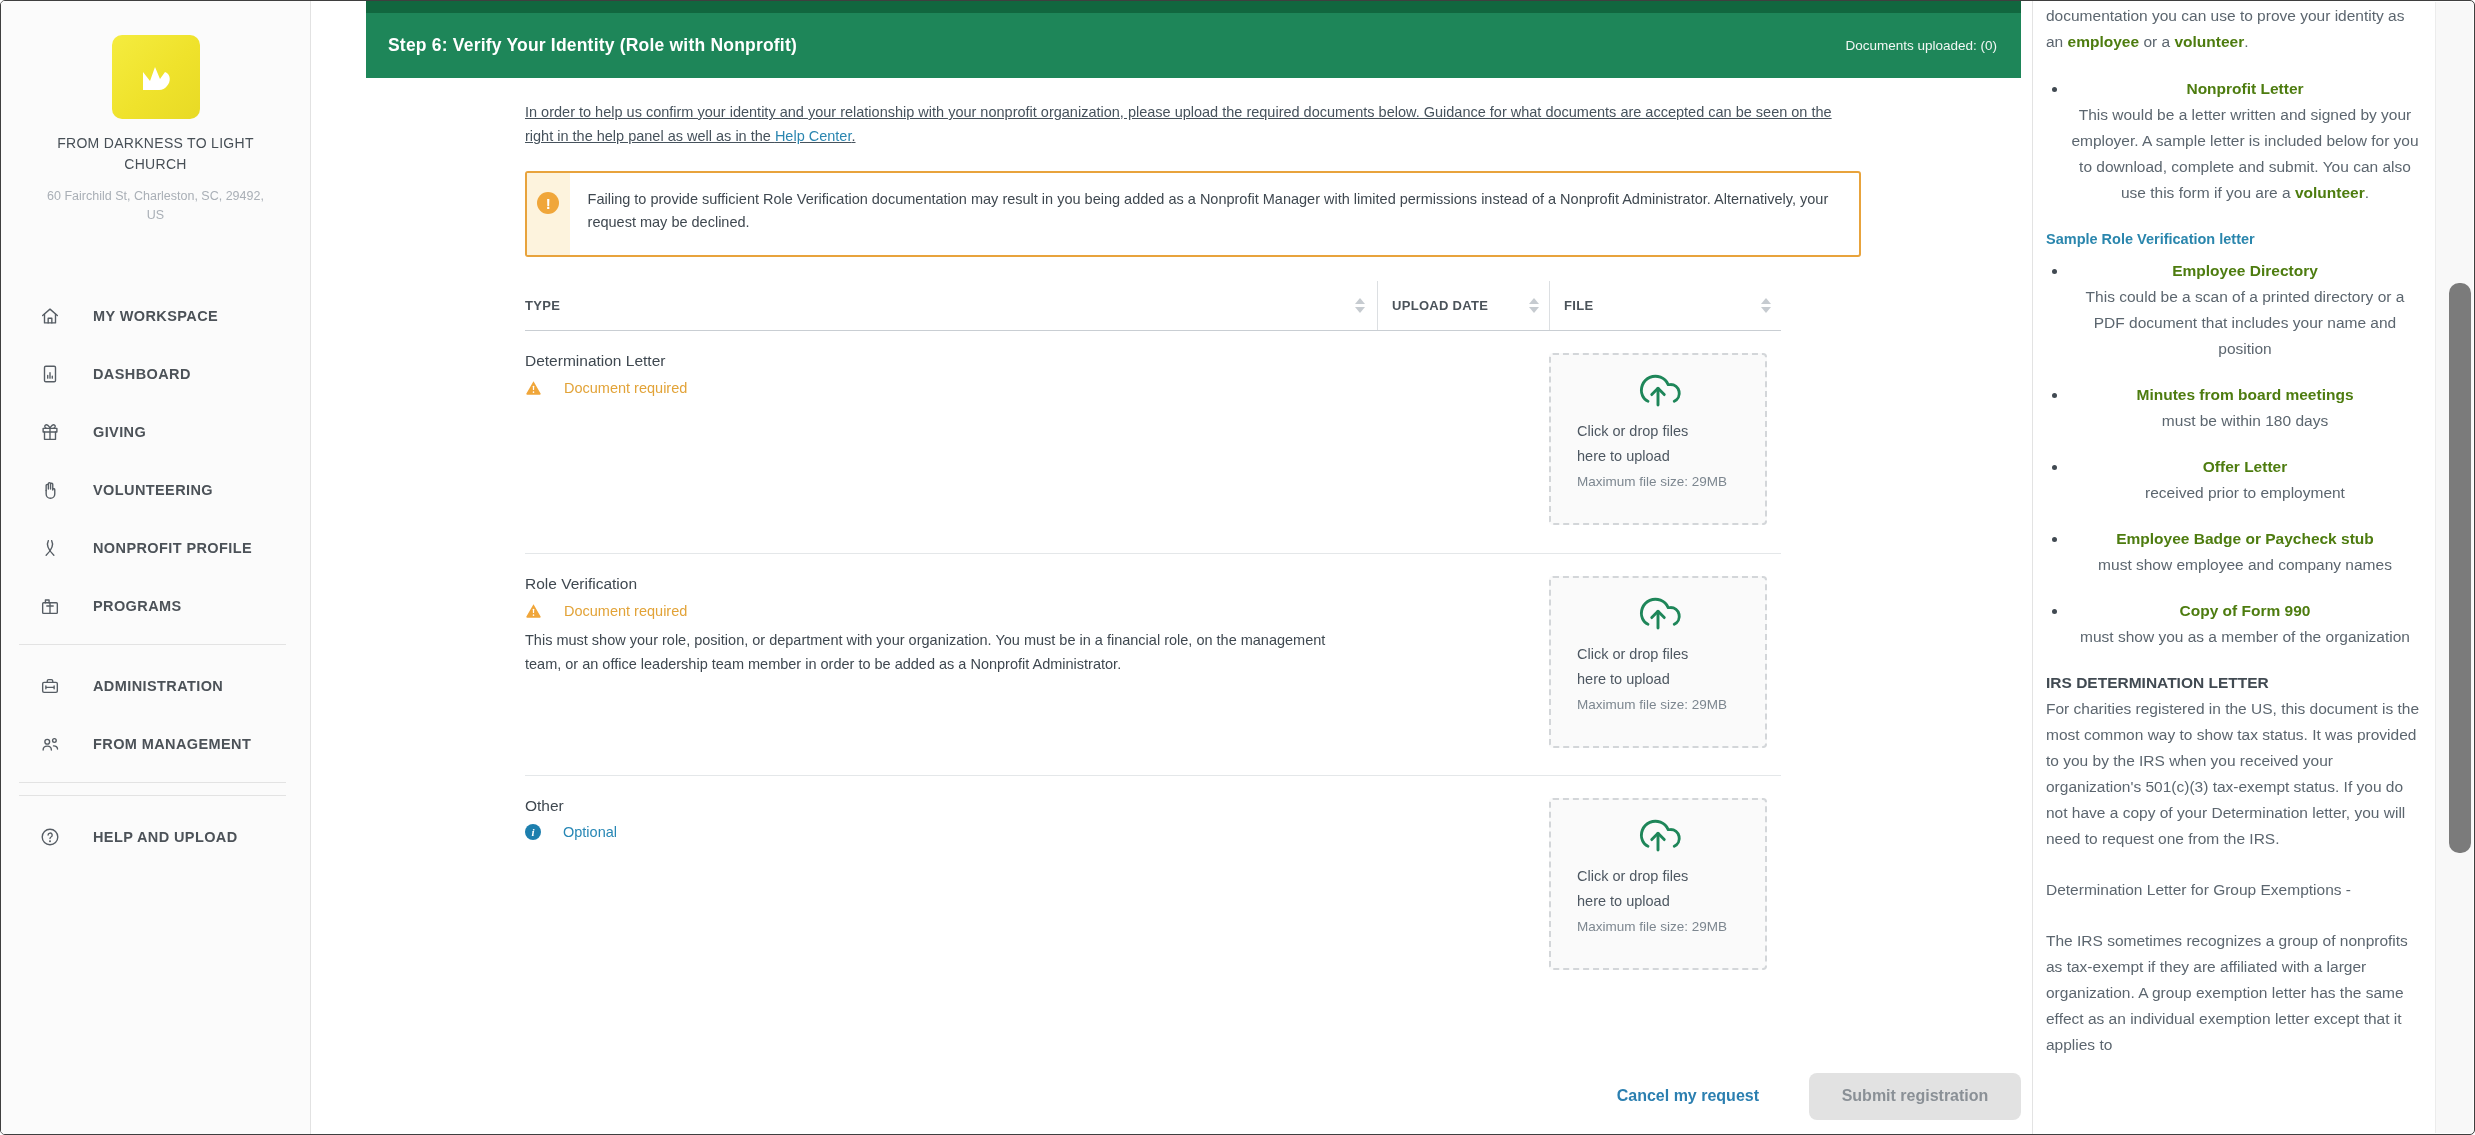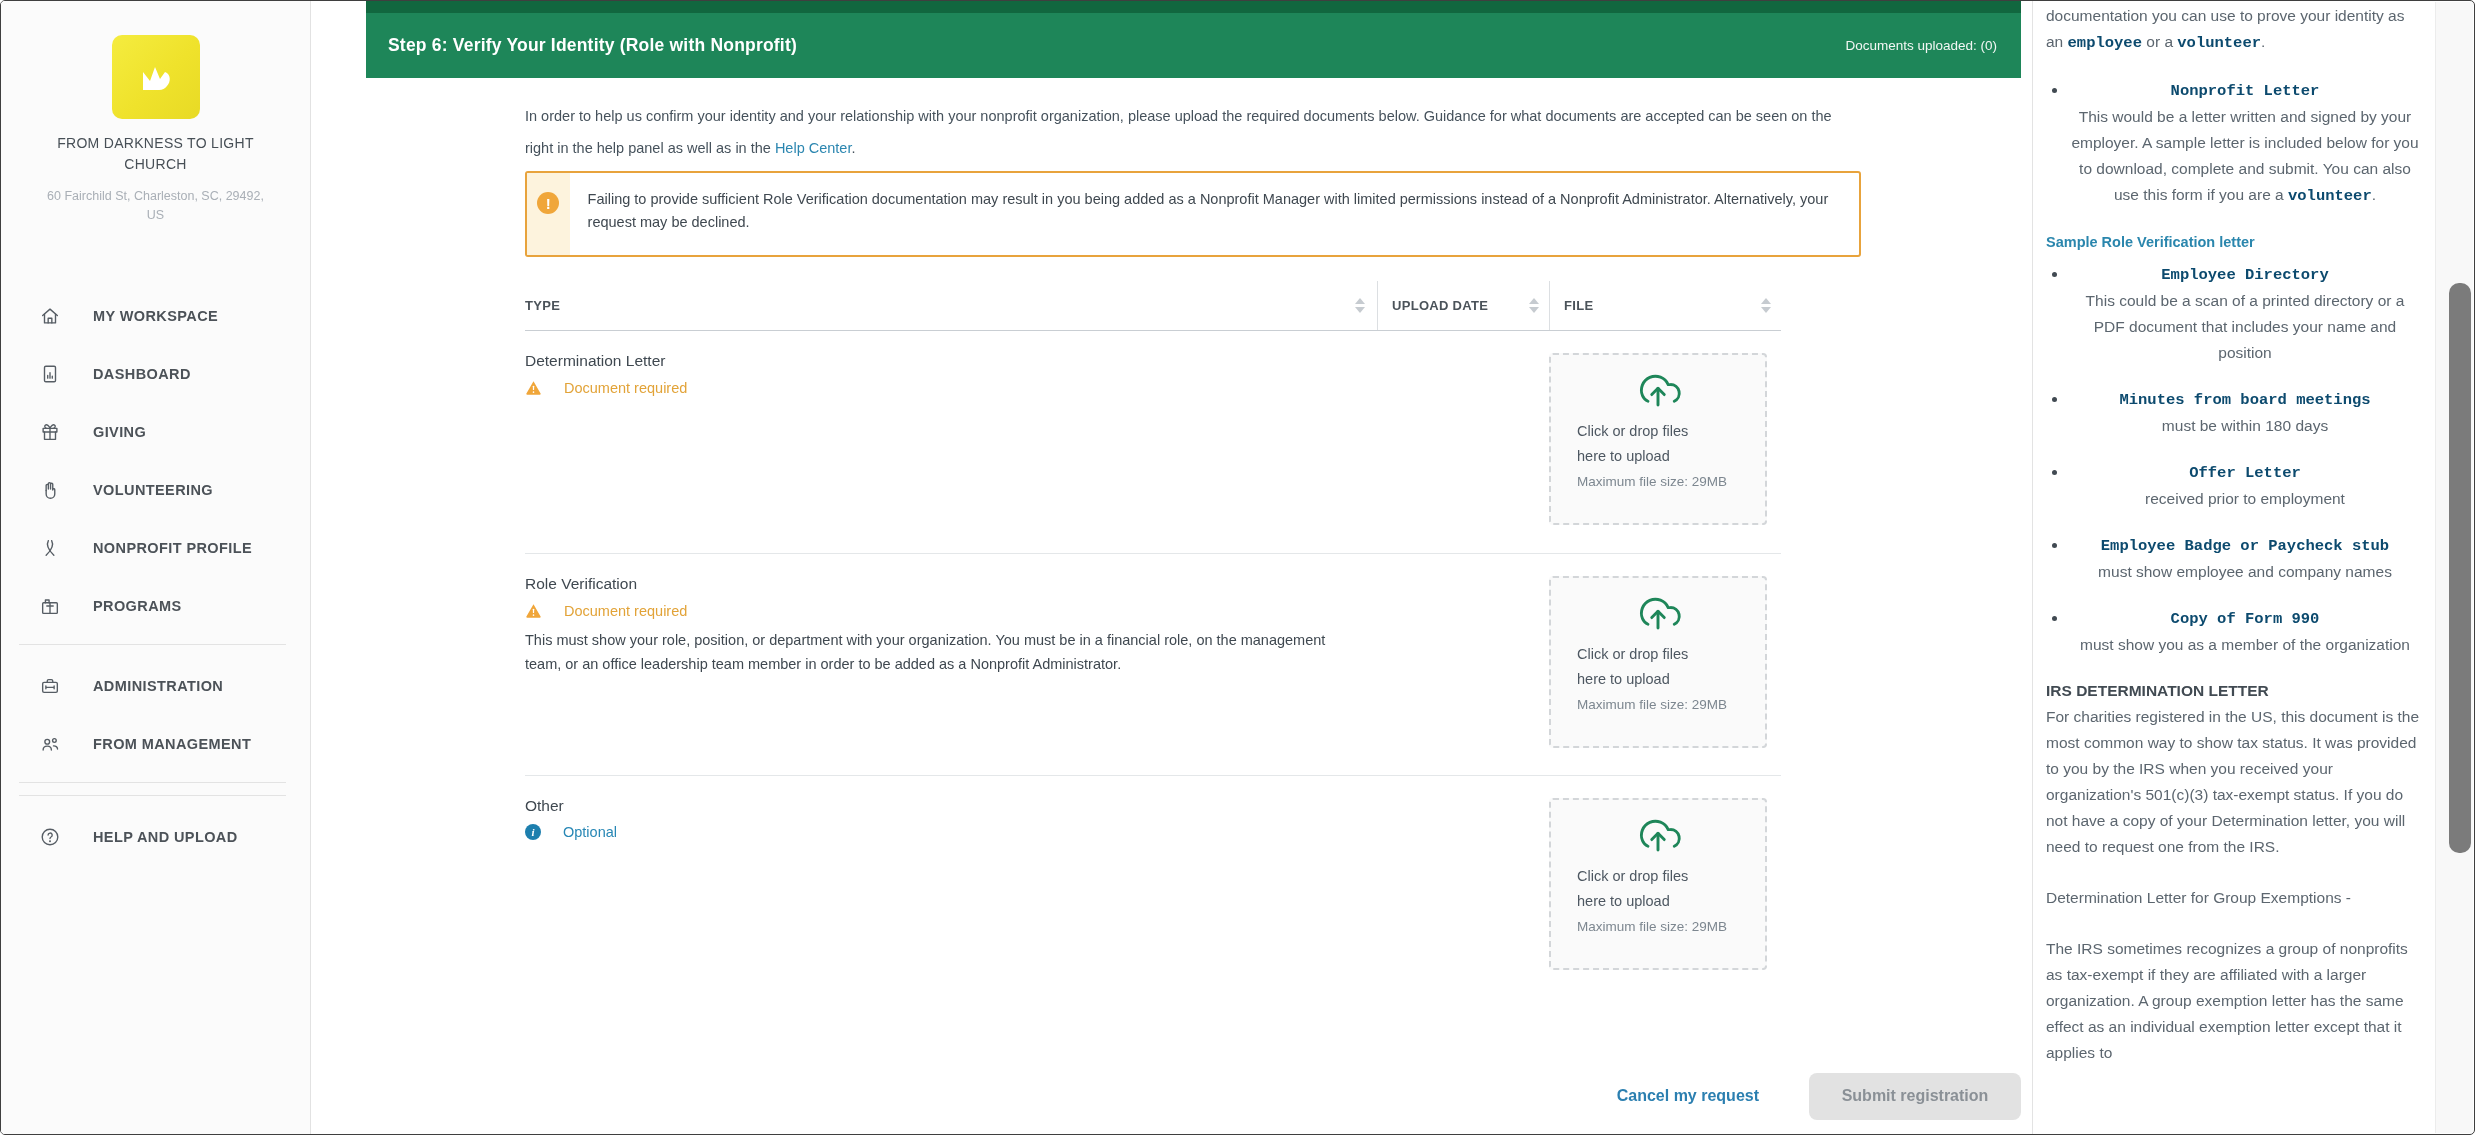--- a/index.html
+++ b/index.html
@@ -33,21 +33,21 @@
   
   .main { position:absolute; left:311px; top:0; width:1720px; height:100%; background:#fff; }
   .step-header { position:absolute; left:54px; top:0; width:1655px; height:77px; background:#1E8659; }
   .step-header .dark-strip { height:12px; width:100%; background:#11673F; }
   .step-header .hrow { height:65px; display:flex; align-items:center; justify-content:space-between;
                        padding:0 24px 0 22px; }
   .step-title { color:#ffffff; font-size:17.5px; font-weight:700; letter-spacing:.2px; }
   .docs-count { color:#f2f7f4; font-size:13.5px; }
 
   .intro { position:absolute; left:213px; top:99px; width:1334px; font-size:14.5px;
-           line-height:32px; color:#46525c; }
+           line-height:24px; color:#46525c;text-decoration:underline; }
   a.text-link { color:#2b86b0; text-decoration:none; cursor:pointer; }
 
   .warning-box { position:absolute; left:213px; top:170px; width:1336px; height:86px;
                  border:2px solid #E8A33C; border-radius:3px; display:flex; overflow:hidden;
                  background:#fff; }
   .warning-strip { width:48px; background:#fdf3dd; display:flex; align-items:flex-start;
                    justify-content:center; padding-top:19px; }
   .alert-circle { width:22px; height:22px; border-radius:50%; background:#F0A63A; color:#fff;
                   font-size:15px; font-weight:700; display:flex; align-items:center; justify-content:center; }
   .warning-text { padding:15px 24px 0 18px; font-size:14.5px; line-height:23px; color:#3f4850; }
@@ -88,21 +88,21 @@
   .form-footer { position:absolute; left:213px; top:1071px; width:1496px; height:48px;
                  display:flex; align-items:center; justify-content:flex-end; gap:50px; }
   .cancel-link { font-size:16px; font-weight:700; color:#2b7fb0; cursor:pointer; text-decoration:none; }
   .submit-btn { width:212px; height:47px; background:#e2e2e2; border:none; border-radius:8px;
                 font-family:inherit; font-size:16px; font-weight:700; color:#8a9096; }
 
   
   .help-panel { position:absolute; left:2031px; top:0; width:404px; height:100%;
                 border-left:1px solid #e3e3e3; padding:2px 14px 0 13px; overflow:hidden;
                 font-size:15.5px; line-height:26px; color:#5c666f; }
-  .help-panel .b { font-weight:700; color:#0c4a6e;font-family:Liberation Mono, monospace; }
+  .help-panel .b { font-weight:700; color:#4d7c0f; }
   .hp-list { list-style:disc; padding-left:22px; margin-top:21px;text-align:center; }
   .hp-list li { margin-bottom:20px; color:#414a52; }
   .hp-list .li-body { color:#5c666f; font-weight:400; }
   .hp-link { display:block; margin:4px 0 6px; font-size:14.5px; font-weight:700; color:#2a86ad;
              text-decoration:none; cursor:pointer; }
   .hp-heading { margin-top:8px; font-weight:700; color:#414a52; }
   .hp-para { margin-top:0; }
   .hp-gap { height:25px; }
 
   

